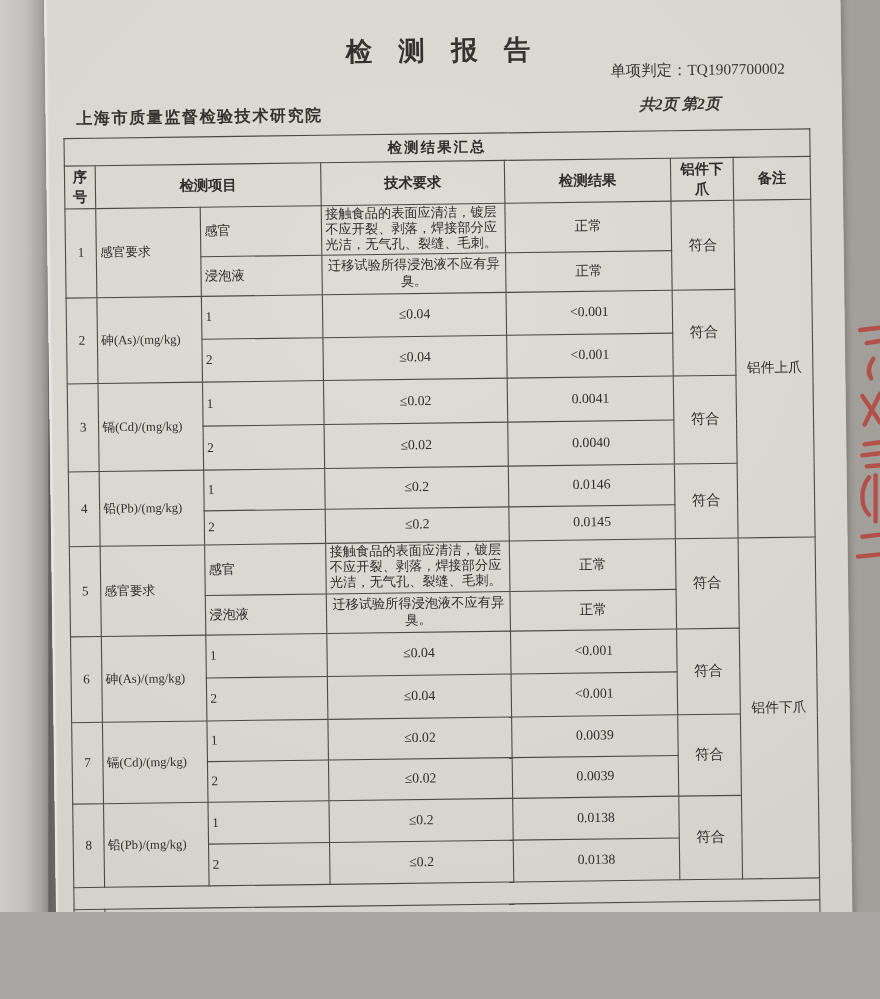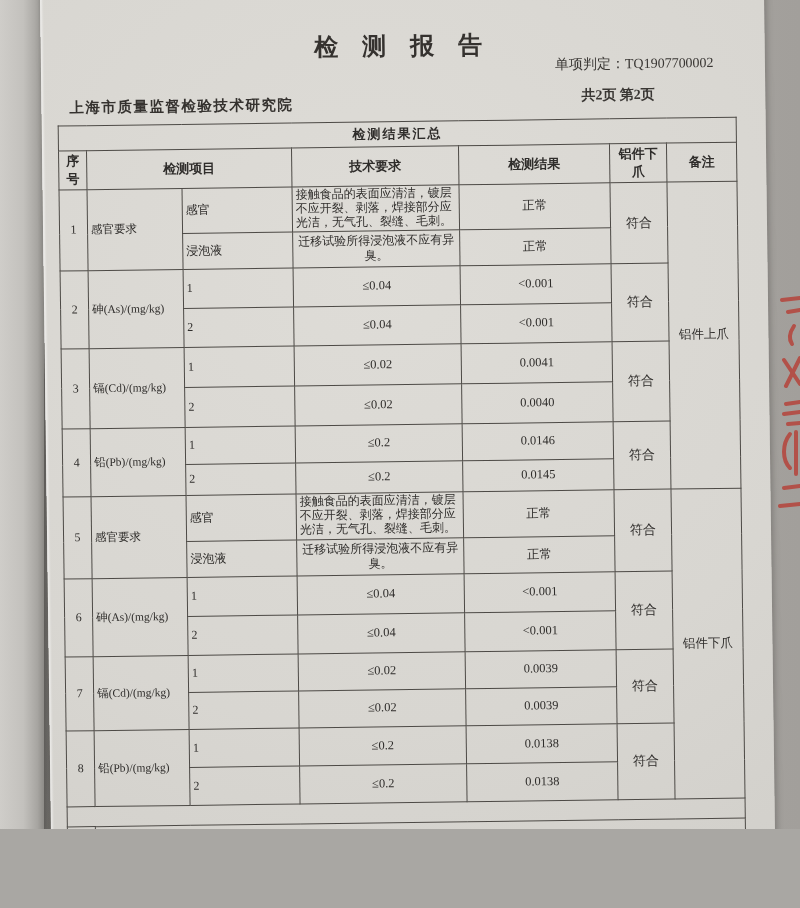--- a/index.html
+++ b/index.html
@@ -21,21 +21,21 @@
       radial-gradient(120% 90% at 45% 30%, #dedcd7 0%, #d8d6d1 55%, #cfcdc8 100%);
     box-shadow:2px 0 6px rgba(60,58,55,.35), inset 2px 0 2px rgba(255,255,255,.5);
     transform:rotate(-0.75deg);transform-origin:50% 50%;
     color:#2f2d2b;}
   .crease{position:absolute;left:0;top:891px;width:100%;height:3px;
     background:linear-gradient(rgba(90,88,85,.18),rgba(90,88,85,0));}
   
   .title{position:absolute;left:0;top:40px;width:100%;text-align:center;
     font-size:24px;font-weight:bold;letter-spacing:9px;color:#35322f;}
   .report-no{position:absolute;left:514px;top:68px;font-size:14px;color:#3a3734;}
-  .page-info{position:absolute;left:540px;top:99px;font-size:14px;font-weight:bold;color:#3a3734;}
+  .page-info{position:absolute;left:540px;top:99px;font-size:14px;font-weight:bold;color:#3a3734;font-style:italic;}
   .institution{position:absolute;left:28px;top:104px;font-size:14.5px;font-weight:bold;
     letter-spacing:1.5px;color:#35322f;}
   
   table.report{position:absolute;left:16px;top:131px;border-collapse:collapse;
     table-layout:fixed;width:678px;font-size:12px;color:#2f2d2b;}
   table.report td{border:1px solid #4d4a46;padding:1px 3px;vertical-align:middle;
     overflow:hidden;}
   td.center{text-align:center;}
   td.sub{text-align:left;padding-left:7px;font-size:12px;}
   td.item-main{text-align:left;padding-left:4px;font-size:11.5px;white-space:nowrap;}

